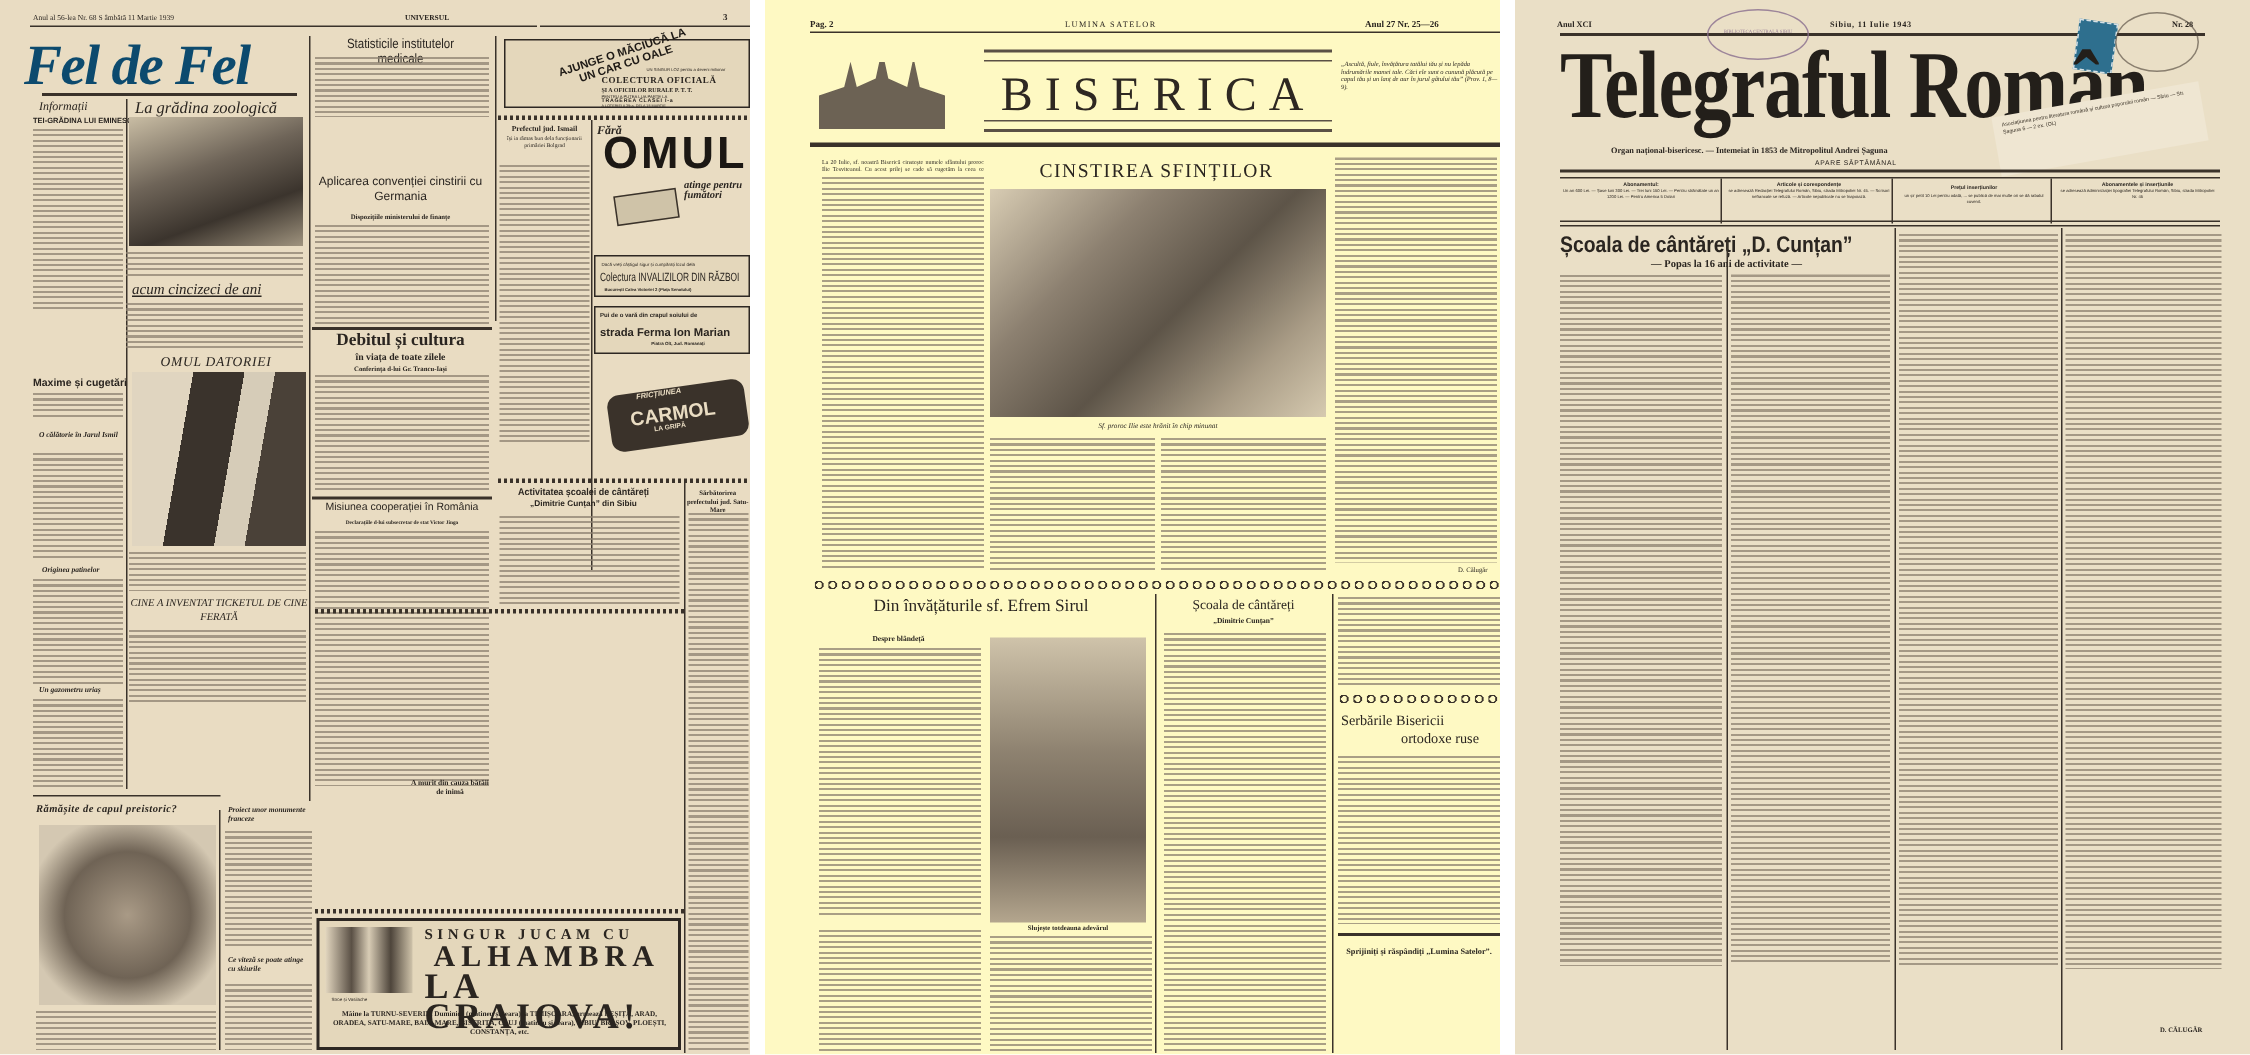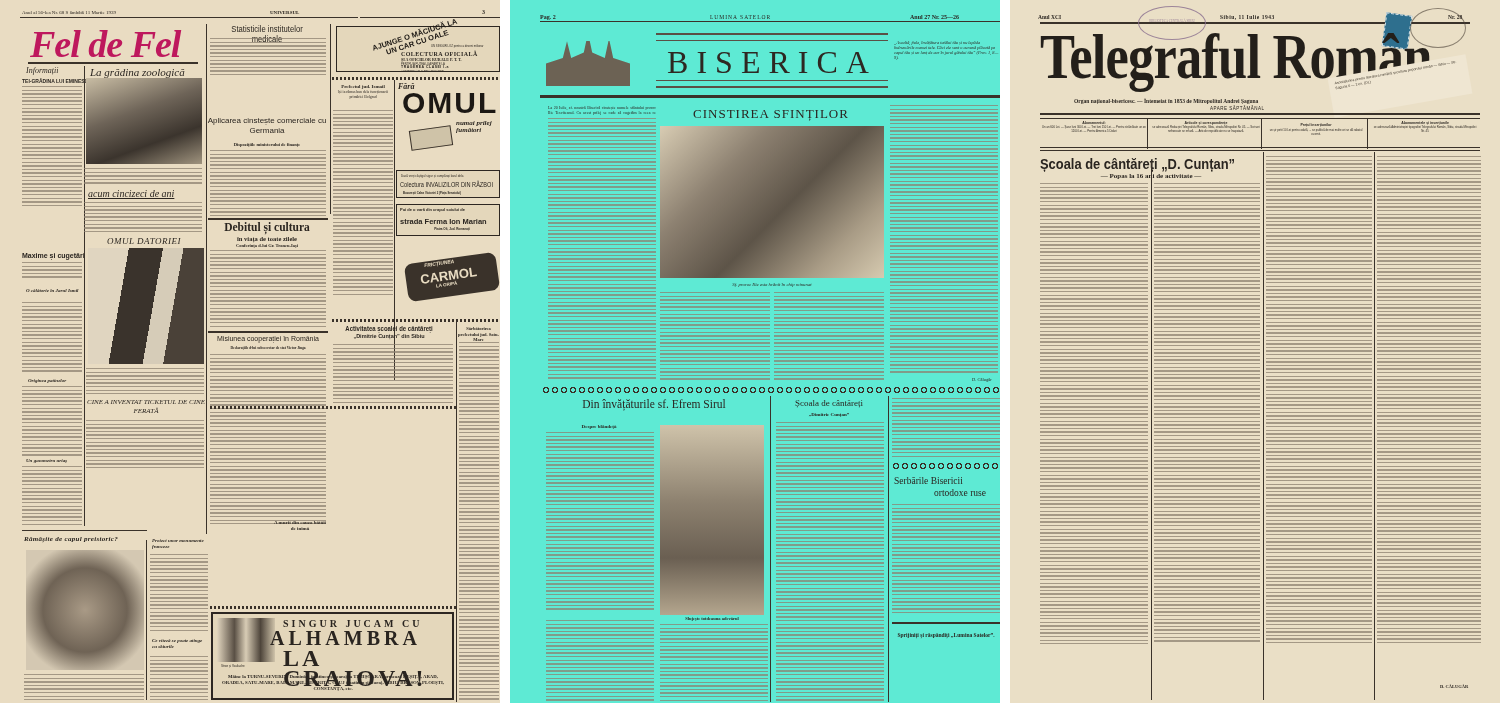--- a/index.html
+++ b/index.html
@@ -1,20 +1,20 @@
 <!DOCTYPE html>
 <html><head>
 <meta charset="utf-8">
 <style>
 *{box-sizing:border-box;margin:0;padding:0}
 html,body{width:1500px;height:703px;overflow:hidden;background:#fff}
 .wrap{position:relative;width:1500px;height:703px;background:#fff}
 .page{position:absolute;top:0;height:703px;overflow:hidden;color:#2a2520}
 .p1{left:0;width:500px;background:#e9dcc2}
-.p2{left:510px;width:490px;background:#5eead4}
+.p2{left:510px;width:490px;background:#fef9c3}
 .p3{left:1010px;width:564px;background:#eadfc6}
 .abs{position:absolute}
 .serif{font-family:"Liberation Serif","DejaVu Serif",serif}
 .sans{font-family:"Liberation Sans","DejaVu Sans",sans-serif}
 .rule{position:absolute;background:#3a322a}
 .txt{position:absolute;overflow:hidden;font-family:"Liberation Serif",serif;font-size:3.2px;line-height:3.9px;color:#4a4035;text-align:justify;
  background:repeating-linear-gradient(to bottom,#8d8170 0 1.4px,transparent 1.4px 3.6px);opacity:.75}
 .photo{position:absolute;overflow:hidden;background:linear-gradient(160deg,#c9bda4,#6e6458 40%,#3b342d 70%,#9f937e)}
 .center{text-align:center}
 .italic{font-style:italic}
@@ -28,21 +28,21 @@
 
 <div class="wrap">
 
 <div class="page p1">
   <div class="abs serif" style="left:22px;top:10px;font-size:5px">Anul al 56-lea Nr. 68 S âmbătă 11 Martie 1939</div>
   <div class="abs serif bold" style="left:270px;top:10px;font-size:5px">UNIVERSUL</div>
   <div class="abs serif bold" style="left:482px;top:9px;font-size:6px">3</div>
   <div class="rule" style="left:20px;top:17px;width:338px;height:1px"></div>
   <div class="rule" style="left:360px;top:17px;width:140px;height:1px"></div>
 
-  <div class="abs serif bold italic" style="left:30px;top:22px;font-size:38px;letter-spacing:-1px;color:#be185d">Fel de Fel</div>
+  <div class="abs serif bold italic" style="left:16px;top:22px;font-size:38px;letter-spacing:-1px;color:#0c4a6e">Fel de Fel</div>
   <div class="rule" style="left:28px;top:62px;width:170px;height:1.5px"></div>
 
   <div class="abs serif italic" style="left:26px;top:66px;font-size:8px">Informații</div>
   <div class="abs sans bold" style="left:22px;top:78px;font-size:5px">TEI-GRĂDINA LUI EMINESCU</div>
   <div class="txt" style="left:22px;top:86px;width:60px;height:122px"></div>
   <div class="abs sans bold" style="left:22px;top:252px;font-size:7px">Maxime și cugetări</div>
   <div class="txt" style="left:22px;top:262px;width:60px;height:18px"></div>
   <div class="abs serif italic bold" style="left:26px;top:288px;width:58px;font-size:5px;line-height:6px">O călătorie în Jarul Ismil</div>
   <div class="txt" style="left:22px;top:302px;width:60px;height:70px"></div>
   <div class="abs serif italic bold" style="left:28px;top:378px;font-size:5px">Originea patinelor</div>
@@ -68,21 +68,21 @@
   <div class="txt" style="left:24px;top:674px;width:120px;height:26px"></div>
   <div class="rule" style="left:146px;top:540px;width:.7px;height:160px"></div>
   <div class="abs serif italic bold" style="left:152px;top:538px;width:56px;font-size:5px;line-height:6px">Proiect unor monumente franceze</div>
   <div class="txt" style="left:150px;top:554px;width:58px;height:78px"></div>
   <div class="abs serif italic bold" style="left:152px;top:638px;width:56px;font-size:5px;line-height:6px">Ce viteză se poate atinge cu skiurile</div>
   <div class="txt" style="left:150px;top:656px;width:58px;height:44px"></div>
 
   <div class="rule" style="left:206px;top:24px;width:.8px;height:510px"></div>
   <div class="abs sans center" style="left:208px;top:24px;width:118px;font-size:9px;transform:scaleX(.85);transform-origin:center top">Statisticile institutelor medicale</div>
   <div class="txt" style="left:210px;top:38px;width:116px;height:40px"></div>
-  <div class="abs sans center" style="left:206px;top:116px;width:122px;font-size:8px;line-height:10px">Aplicarea cinstește comerciale cu Germania</div>
+  <div class="abs sans center" style="left:206px;top:116px;width:122px;font-size:8px;line-height:10px">Aplicarea convenției cinstirii cu Germania</div>
   <div class="abs serif bold center" style="left:206px;top:142px;width:122px;font-size:4.5px">Dispozițiile ministerului de finanțe</div>
   <div class="txt" style="left:210px;top:150px;width:116px;height:66px"></div>
   <div class="rule" style="left:208px;top:218px;width:120px;height:2px"></div>
   <div class="abs serif bold center" style="left:206px;top:221px;width:122px;font-size:11.5px">Debitul și cultura</div>
   <div class="abs serif bold center" style="left:206px;top:235px;width:122px;font-size:6.5px">în viața de toate zilele</div>
   <div class="abs serif bold center" style="left:206px;top:243px;width:122px;font-size:4.5px">Conferința d-lui Gr. Trancu-Iași</div>
   <div class="txt" style="left:210px;top:250px;width:116px;height:78px"></div>
   <div class="rule" style="left:208px;top:331px;width:120px;height:2px"></div>
   <div class="abs sans center" style="left:206px;top:335px;width:124px;font-size:7px">Misiunea cooperației în România</div>
   <div class="abs serif bold center" style="left:206px;top:346px;width:124px;font-size:3.6px">Declarațiile d-lui subsecretar de stat Victor Jinga</div>
@@ -110,21 +110,21 @@
     <div class="abs serif bold" style="left:64px;top:24px;font-size:6px;letter-spacing:.4px">COLECTURA OFICIALĂ</div>
     <div class="abs serif bold" style="left:64px;top:30px;font-size:4px">ȘI A OFICIILOR RURALE P. T. T.</div>
     <div class="abs sans" style="left:64px;top:35px;font-size:2.8px">PENTRU A PUTEA LUA PARTE LA</div>
     <div class="abs sans bold" style="left:64px;top:38px;font-size:3.5px;letter-spacing:.5px">TRAGEREA CLASEI I-a</div>
     <div class="abs sans" style="left:64px;top:42px;font-size:2.5px">A LOTERIEI A 39-a, DELA 15 MARTIE</div>
   </div>
 
   <div class="abs" style="left:396px;top:80px;width:104px;height:84px">
     <div class="abs serif italic bold" style="left:2px;top:2px;font-size:8px">Fără</div>
     <div class="abs sans bold" style="left:6px;top:6px;font-size:30px;letter-spacing:2px;color:#1c1814">OMUL</div>
-    <div class="abs serif italic bold" style="left:60px;top:40px;width:44px;font-size:7px;line-height:7px">numai prilej fumători</div>
+    <div class="abs serif italic bold" style="left:60px;top:40px;width:44px;font-size:7px;line-height:7px">atinge pentru fumători</div>
     <div class="abs" style="left:14px;top:48px;width:42px;height:20px;background:#cfc3a8;border:1px solid #3a322a;transform:rotate(-8deg)"></div>
   </div>
 
   <div class="adbox" style="left:396px;top:170px;width:104px;height:28px">
     <div class="abs sans" style="left:4px;top:3px;width:98px;font-size:3px">Dacă vreți câștigul sigur și cumpărați lozul dela</div>
     <div class="abs sans" style="left:3px;top:9px;width:110px;font-size:8px;transform:scaleX(.7);transform-origin:left top;white-space:nowrap">Colectura INVALIZILOR DIN RĂZBOI</div>
     <div class="abs sans bold" style="left:6px;top:20px;width:96px;font-size:2.8px">București Calea Victoriei 2 (Piața Senatului)</div>
   </div>
 
   <div class="adbox" style="left:396px;top:204px;width:104px;height:32px;border-width:1px">
@@ -137,21 +137,21 @@
     <div class="abs" style="left:10px;top:18px;width:92px;height:38px;background:#3a322a;border-radius:8px;transform:rotate(-8deg)"></div>
     <div class="abs sans bold italic" style="left:28px;top:20px;font-size:5px;color:#e9dcc2;transform:rotate(-8deg)">FRICȚIUNEA</div>
     <div class="abs sans bold" style="left:24px;top:28px;font-size:13px;color:#e9dcc2;transform:rotate(-8deg)">CARMOL</div>
     <div class="abs sans bold" style="left:40px;top:42px;font-size:4.5px;color:#e9dcc2;transform:rotate(-8deg)">LA GRIPĂ</div>
   </div>
 
   <div class="adbox" style="left:211px;top:612px;width:243px;height:88px;border-width:2px">
     <div class="photo" style="left:4px;top:4px;width:58px;height:44px;background:linear-gradient(90deg,#e2d6bf,#5a5045 30%,#d8ccb5 50%,#4e453b 75%,#cfc3aa)"></div>
     <div class="abs sans" style="left:8px;top:50px;font-size:3px">Stroe și Vasilache</div>
     <div class="abs serif bold" style="left:70px;top:4px;font-size:10px;letter-spacing:3px">SINGUR JUCAM CU</div>
-    <div class="abs serif bold" style="left:57px;top:14px;font-size:20px;letter-spacing:4px;line-height:20px">ALHAMBRA</div>
+    <div class="abs serif bold" style="left:76px;top:14px;font-size:20px;letter-spacing:4px;line-height:20px">ALHAMBRA</div>
     <div class="abs serif bold" style="left:70px;top:34px;font-size:24px;letter-spacing:3px;line-height:20px">LA CRAIOVA!</div>
     <div class="abs serif bold center" style="left:4px;top:60px;width:232px;font-size:4.8px;line-height:6px">Mâine la TURNU-SEVERIN, Duminică (matineu și seara) la TIMIȘOARA, urmează REȘIȚA, ARAD, ORADEA, SATU-MARE, BAIA-MARE, BISTRIȚA, CLUJ (matineu și seara), SIBIU, BRAȘOV, PLOEȘTI, CONSTANȚA, etc.</div>
   </div>
   <div class="dots" style="left:210px;top:606px;width:246px"></div>
 </div>
 
 <div class="page p2">
   <div class="abs serif bold" style="left:30px;top:14px;font-size:6px">Pag. 2</div>
   <div class="abs serif" style="left:200px;top:14px;font-size:5.5px;letter-spacing:1px">LUMINA SATELOR</div>
   <div class="abs serif bold" style="left:400px;top:14px;font-size:6px">Anul 27 Nr. 25—26</div>

